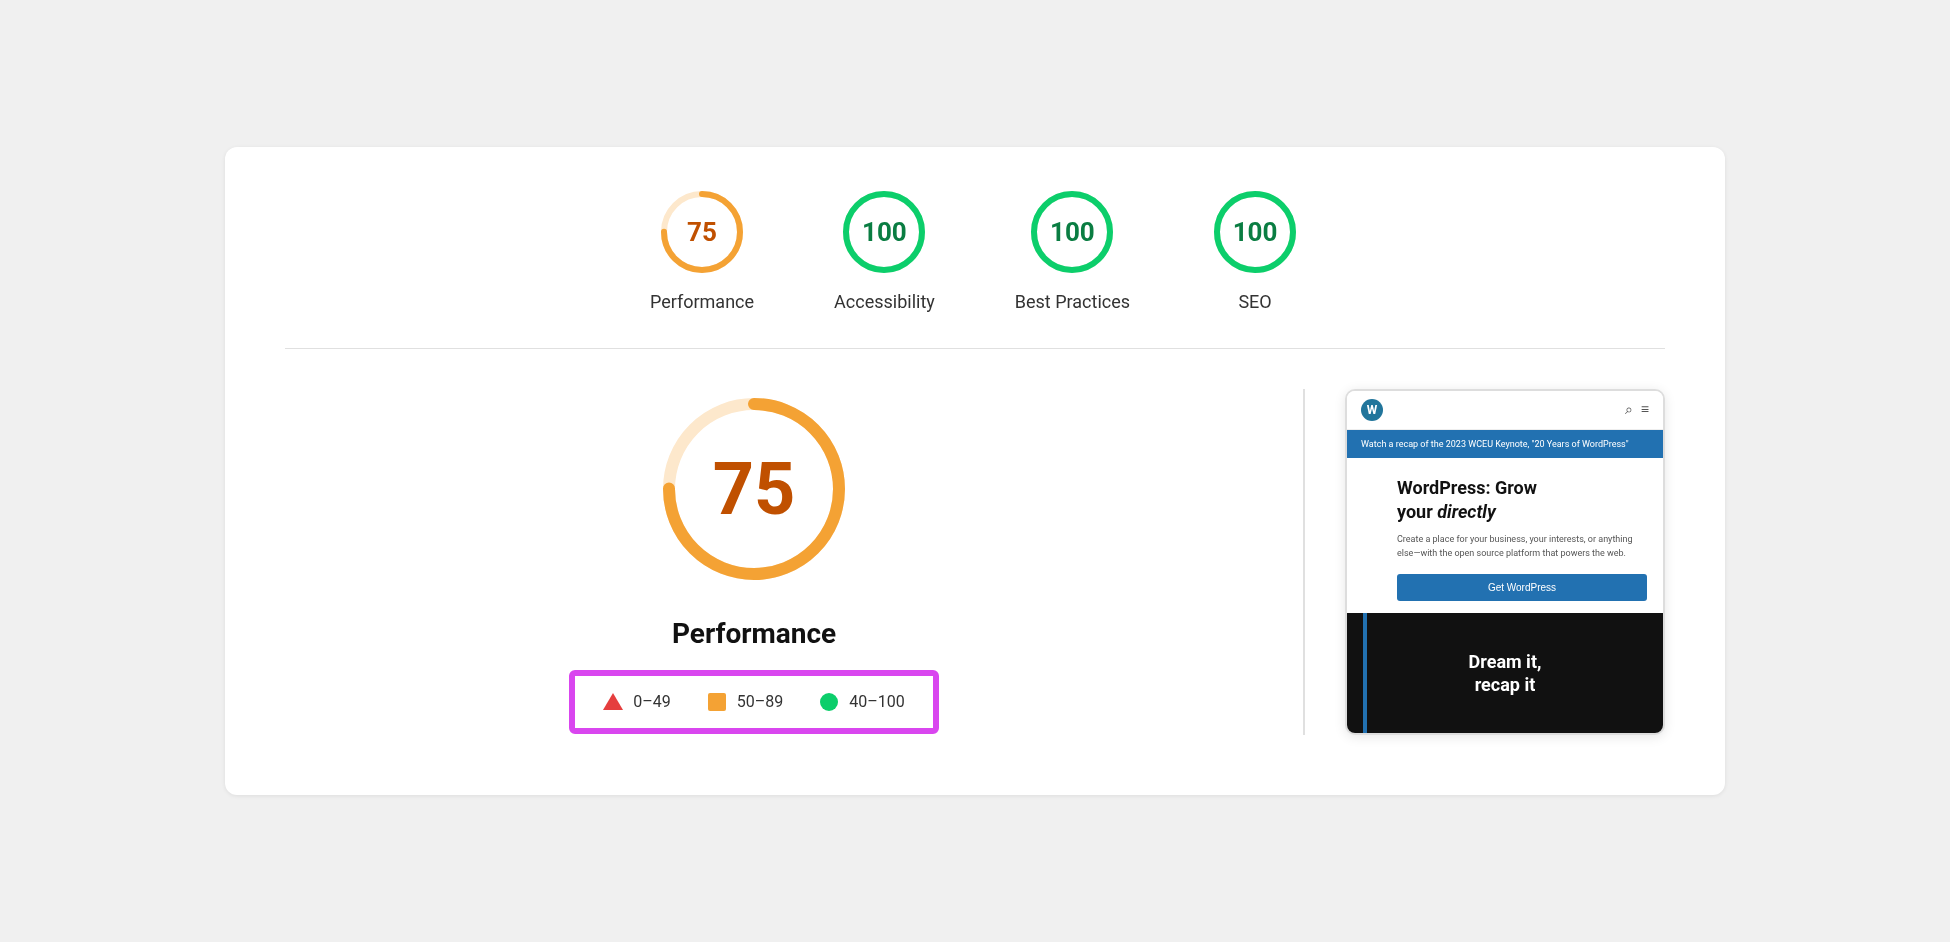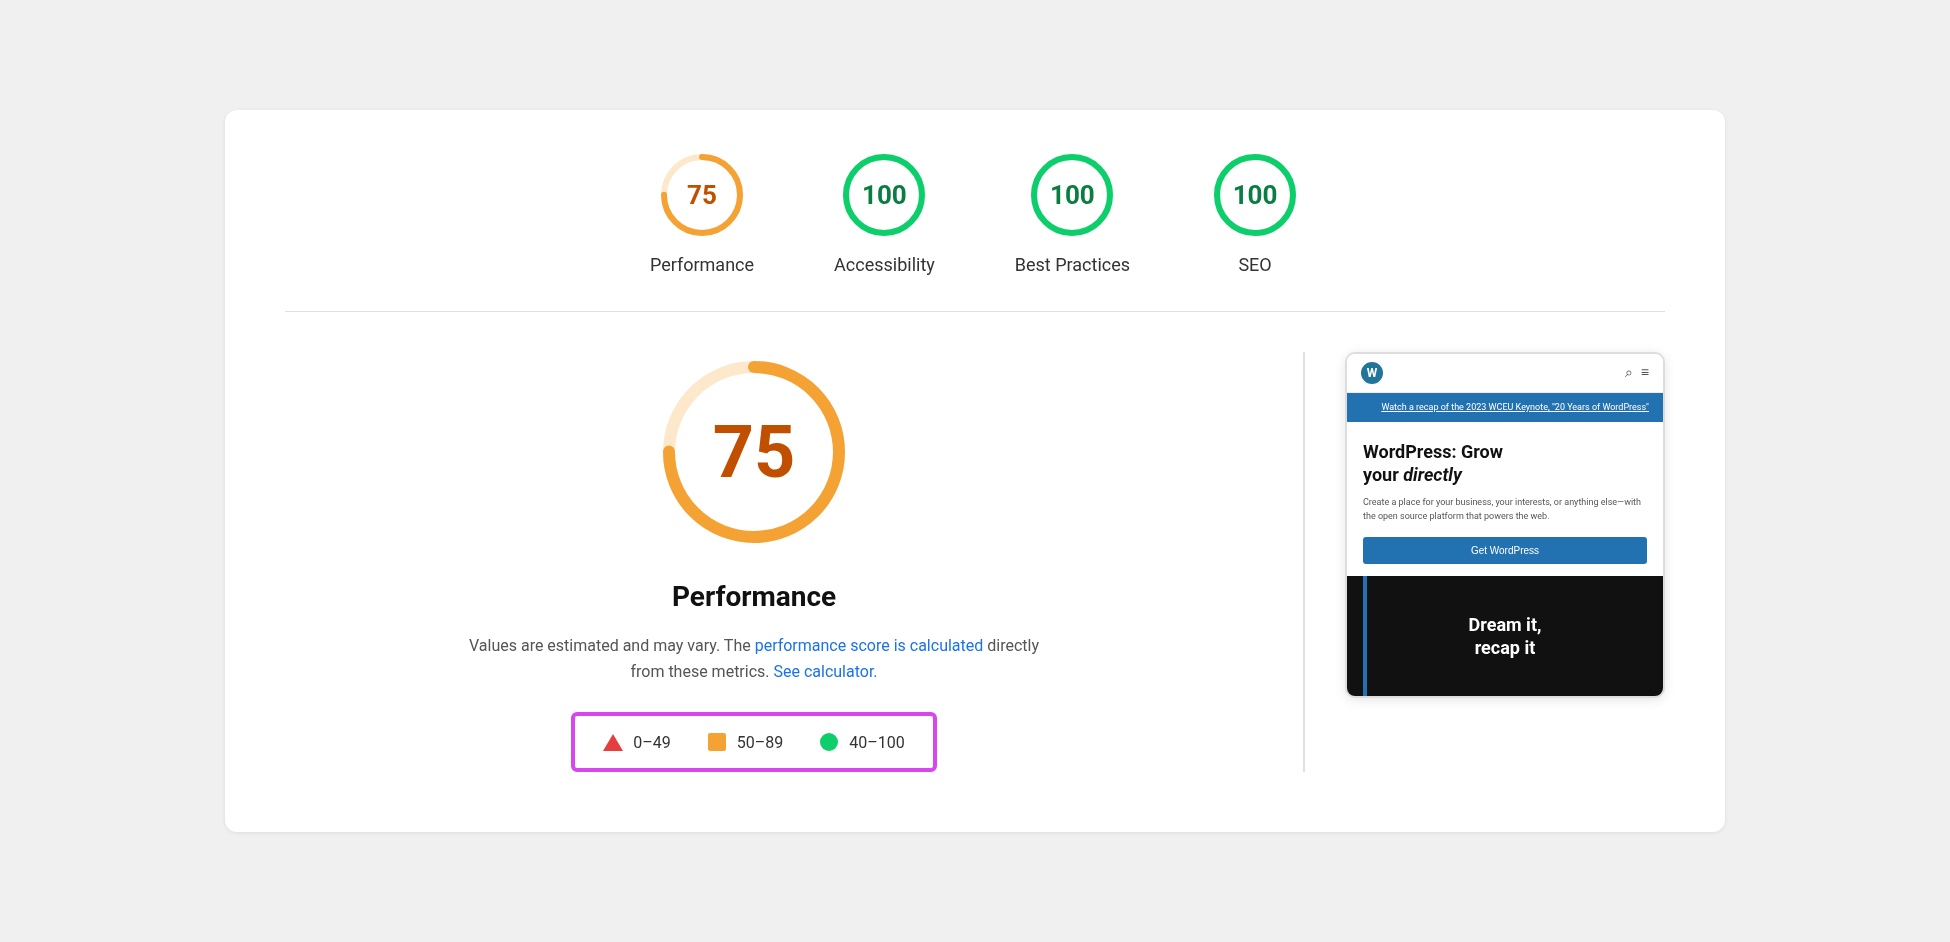--- a/index.html
+++ b/index.html
@@ -120,21 +120,21 @@
       line-height: 1.6;
       margin-bottom: 28px;
     }
     .description a {
       color: #1a73e8;
       text-decoration: none;
     }
 
     
     .legend-box {
-      border: 4px solid #d946ef;
+      border: 6px solid #d946ef;
       border-radius: 6px;
       display: flex;
       align-items: center;
       gap: 36px;
       padding: 16px 28px;
     }
     .legend-item {
       display: flex;
       align-items: center;
       gap: 10px;
@@ -211,28 +211,28 @@
     .phone-icons {
       display: flex;
       gap: 8px;
       color: #555;
       font-size: 14px;
     }
     .phone-banner {
       background: #2271b1;
       color: #fff;
       font-size: 9px;
-      text-align: right;
+      text-align: left;
       padding: 8px 14px;
       line-height: 1.4;
-      text-decoration: underline;
     }
     .phone-body {
       padding: 18px 16px 12px;
       background: #fff;
+      margin-left: 34px;
     }
     .phone-headline {
       font-size: 18px;
       font-weight: 700;
       color: #111;
       line-height: 1.3;
       margin-bottom: 10px;
     }
     .phone-headline em {
       font-style: italic;
@@ -338,23 +338,20 @@
       <div class="big-circle">
         <svg viewBox="0 0 200 200">
           <circle cx="100" cy="100" r="85" stroke="#fde8cc" fill="none" stroke-width="12"></circle>
           <circle cx="100" cy="100" r="85" stroke="#f4a234" fill="none" stroke-width="12" stroke-linecap="round" stroke-dasharray="533.8" stroke-dashoffset="133.45"></circle>
         </svg>
         <span class="label" style="color:#c05000; font-size:72px; font-weight:700; position:absolute; top:50%; left:50%; transform:translate(-50%,-50%)">75</span>
       </div>
 
       <h2 class="perf-title">Performance</h2>
 
-      <p class="description">
-        <span>Values are estimated and may vary. The </span><a href="#">performance score is calculated</a><span> directly from these metrics. </span><a href="#">See calculator.</a>
-      </p>
 
       <div class="legend-box">
         <div class="legend-item">
           <div class="legend-icon">
             <div class="triangle"></div>
           </div>
           <span>0–49</span>
         </div>
         <div class="legend-item">
           <div class="legend-icon">

